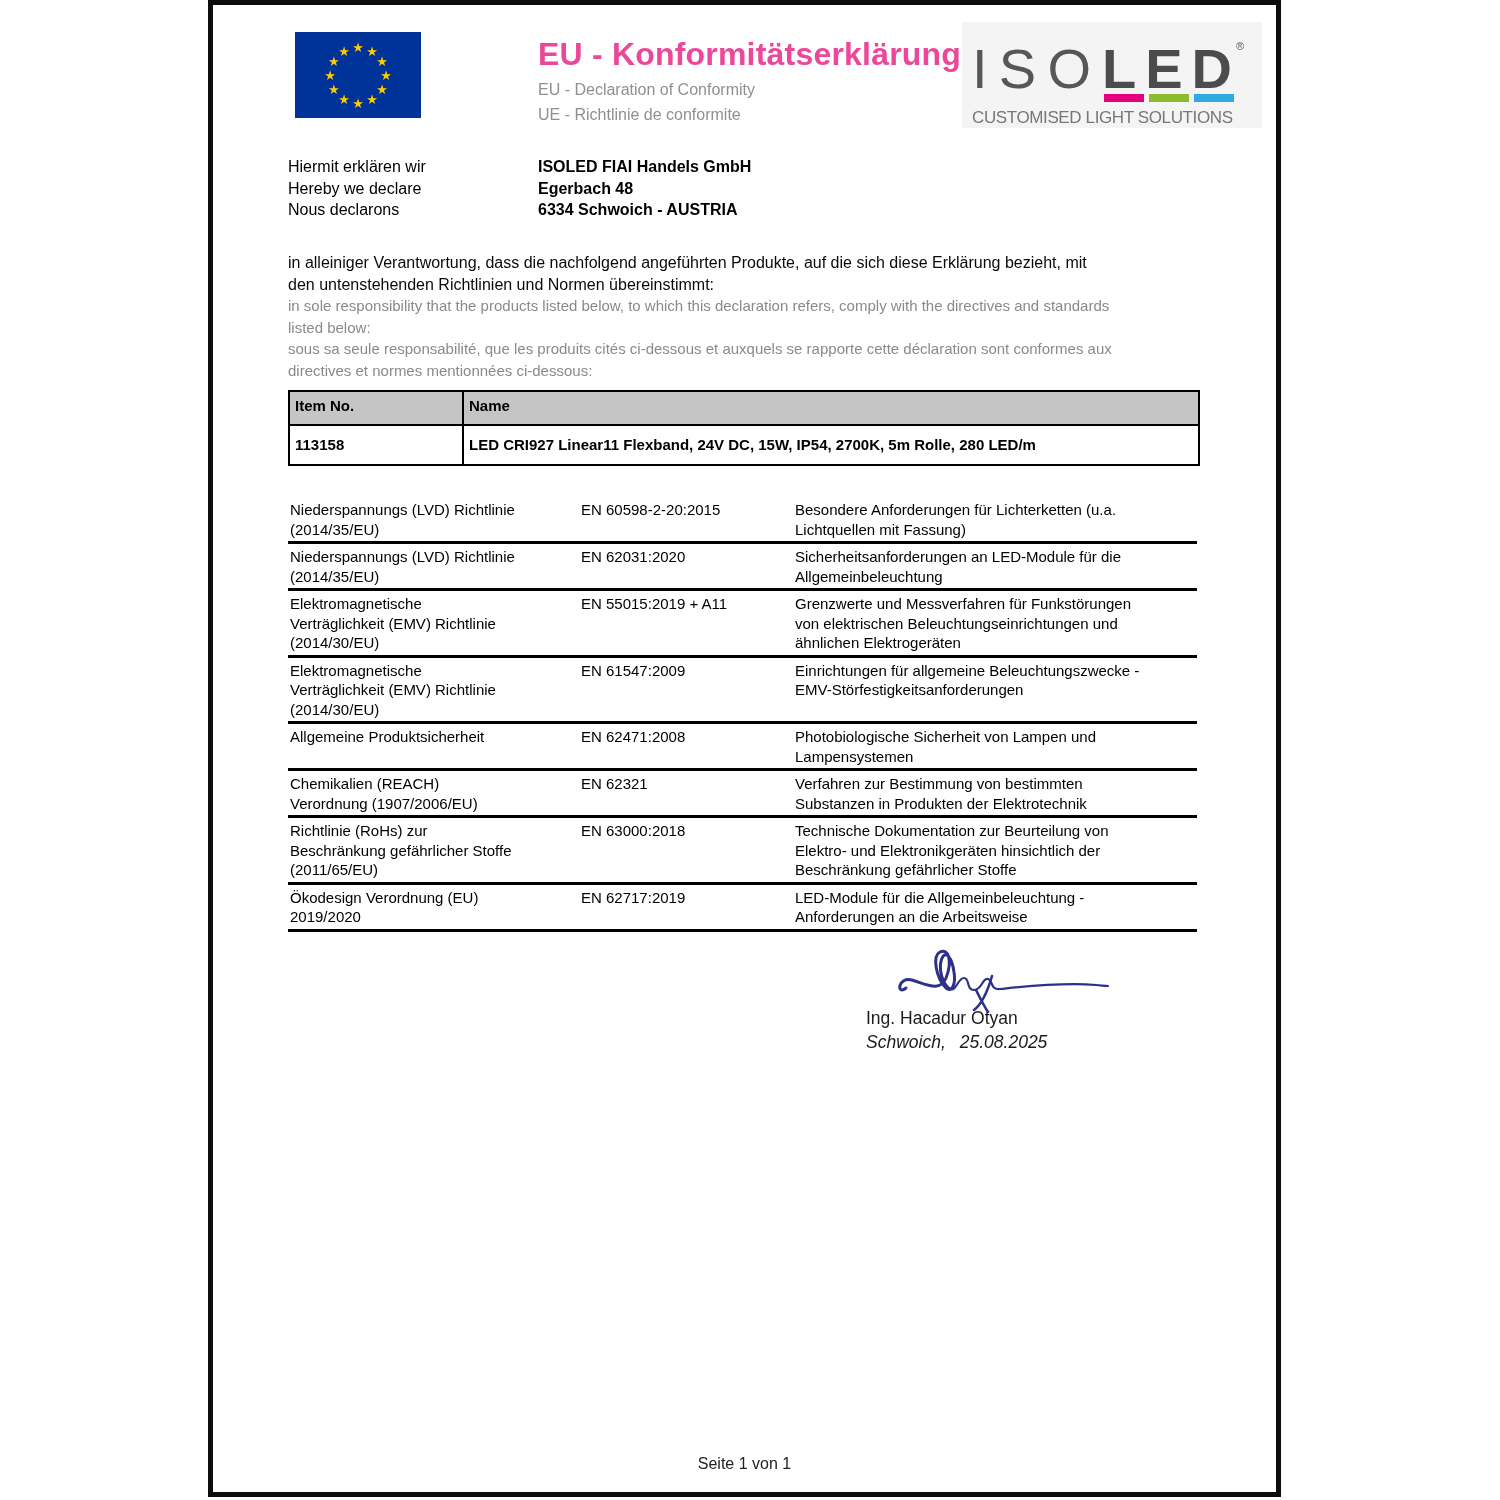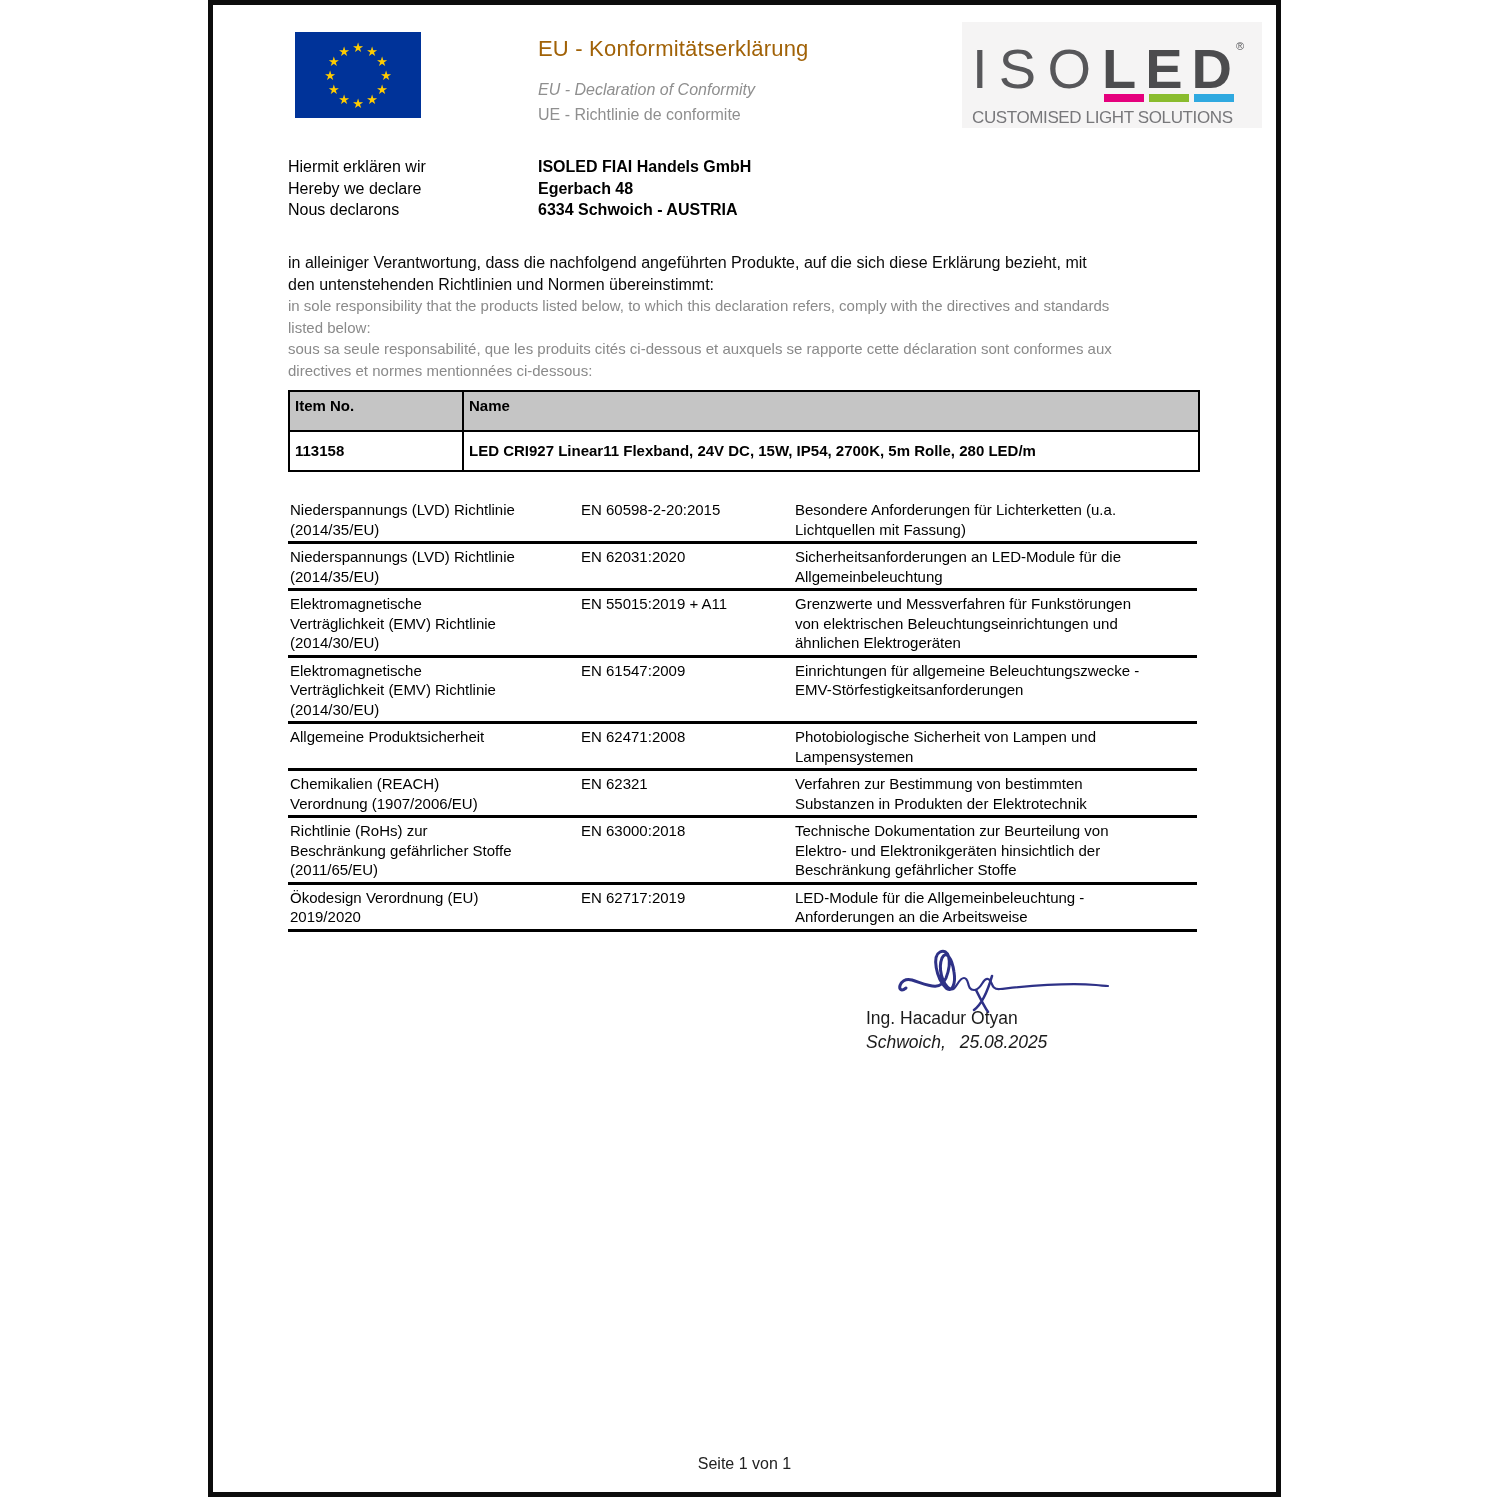--- a/index.html
+++ b/index.html
@@ -2,41 +2,41 @@
 <html><head>
 <meta charset="utf-8">
 <style>
   html,body{margin:0;padding:0;background:#ffffff;}
   body{width:1500px;height:1500px;position:relative;font-family:"Liberation Sans",sans-serif;color:#000;}
   .page{position:absolute;left:208px;top:0;width:1073px;height:1497px;border:5px solid #0d0d0d;background:#fff;box-sizing:border-box;}
   .abs{position:absolute;}
 
   
   .flag-wrap{left:82px;top:27px;width:126px;height:86px;}
-  .title{left:325px;top:31px;font-size:22px;font-weight:normal;color:#a16207;letter-spacing:.2px;}
+  .title{left:325px;top:31px;font-size:32px;font-weight:bold;color:#ec4899;letter-spacing:.2px;}
   .subtitle{left:325px;font-size:16px;color:#8f8f8f;}
-  .sub1{top:76px;font-style:italic;} .sub2{top:101px;}
+  .sub1{top:76px;} .sub2{top:101px;}
   .logo-wrap{left:749px;top:17px;width:300px;height:106px;background:#f5f4f4;display:flex;align-items:flex-end;justify-content:center;}
 
   
   .decl{left:75px;top:151px;font-size:16px;line-height:21.5px;}
   .decl-grid{display:grid;grid-template-columns:250px auto;}
   .decl-val{font-weight:bold;}
 
   
   .intro{left:75px;top:247px;width:990px;}
   .intro .de{font-size:16px;line-height:21.5px;color:#0a0a0a;white-space:pre-line;}
   .intro .gray{font-size:15px;line-height:21.5px;color:#8a8a8a;white-space:pre-line;}
 
   
   .item-table{left:75px;top:385px;width:912px;border:2px solid #000;box-sizing:border-box;}
   .it-row{display:grid;grid-template-columns:172px 1fr;}
   .it-head{background:#c5c5c5;border-bottom:2px solid #000;}
   .it-cell{padding:3px 4px 3px 5px;font-size:15px;font-weight:bold;line-height:22px;}
-  .it-head .it-cell{line-height:24px;padding-top:2px;padding-bottom:12px;}
+  .it-head .it-cell{line-height:24px;padding-top:2px;padding-bottom:6px;}
   .it-body .it-cell{height:32px;display:flex;align-items:center;}
   .it-div{border-left:2px solid #000;}
 
   
   .dir-table{left:75px;top:482px;width:909px;}
   .dir-head{display:grid;grid-template-columns:291px 214px 1fr;background:#c5c5c5;border:2px solid #000;box-sizing:border-box;}
   .dir-head .dh-cell{font-size:15px;font-weight:bold;line-height:25px;padding:1px 4px 1px 4px;}
   .dir-head .dh-cell + .dh-cell{border-left:2px solid #000;}
   .dir-rows{margin-top:10px;}
   .dir-row{display:grid;grid-template-columns:291px 214px 1fr;border-bottom:3px solid #000;padding:3px 0 2px 0;}

